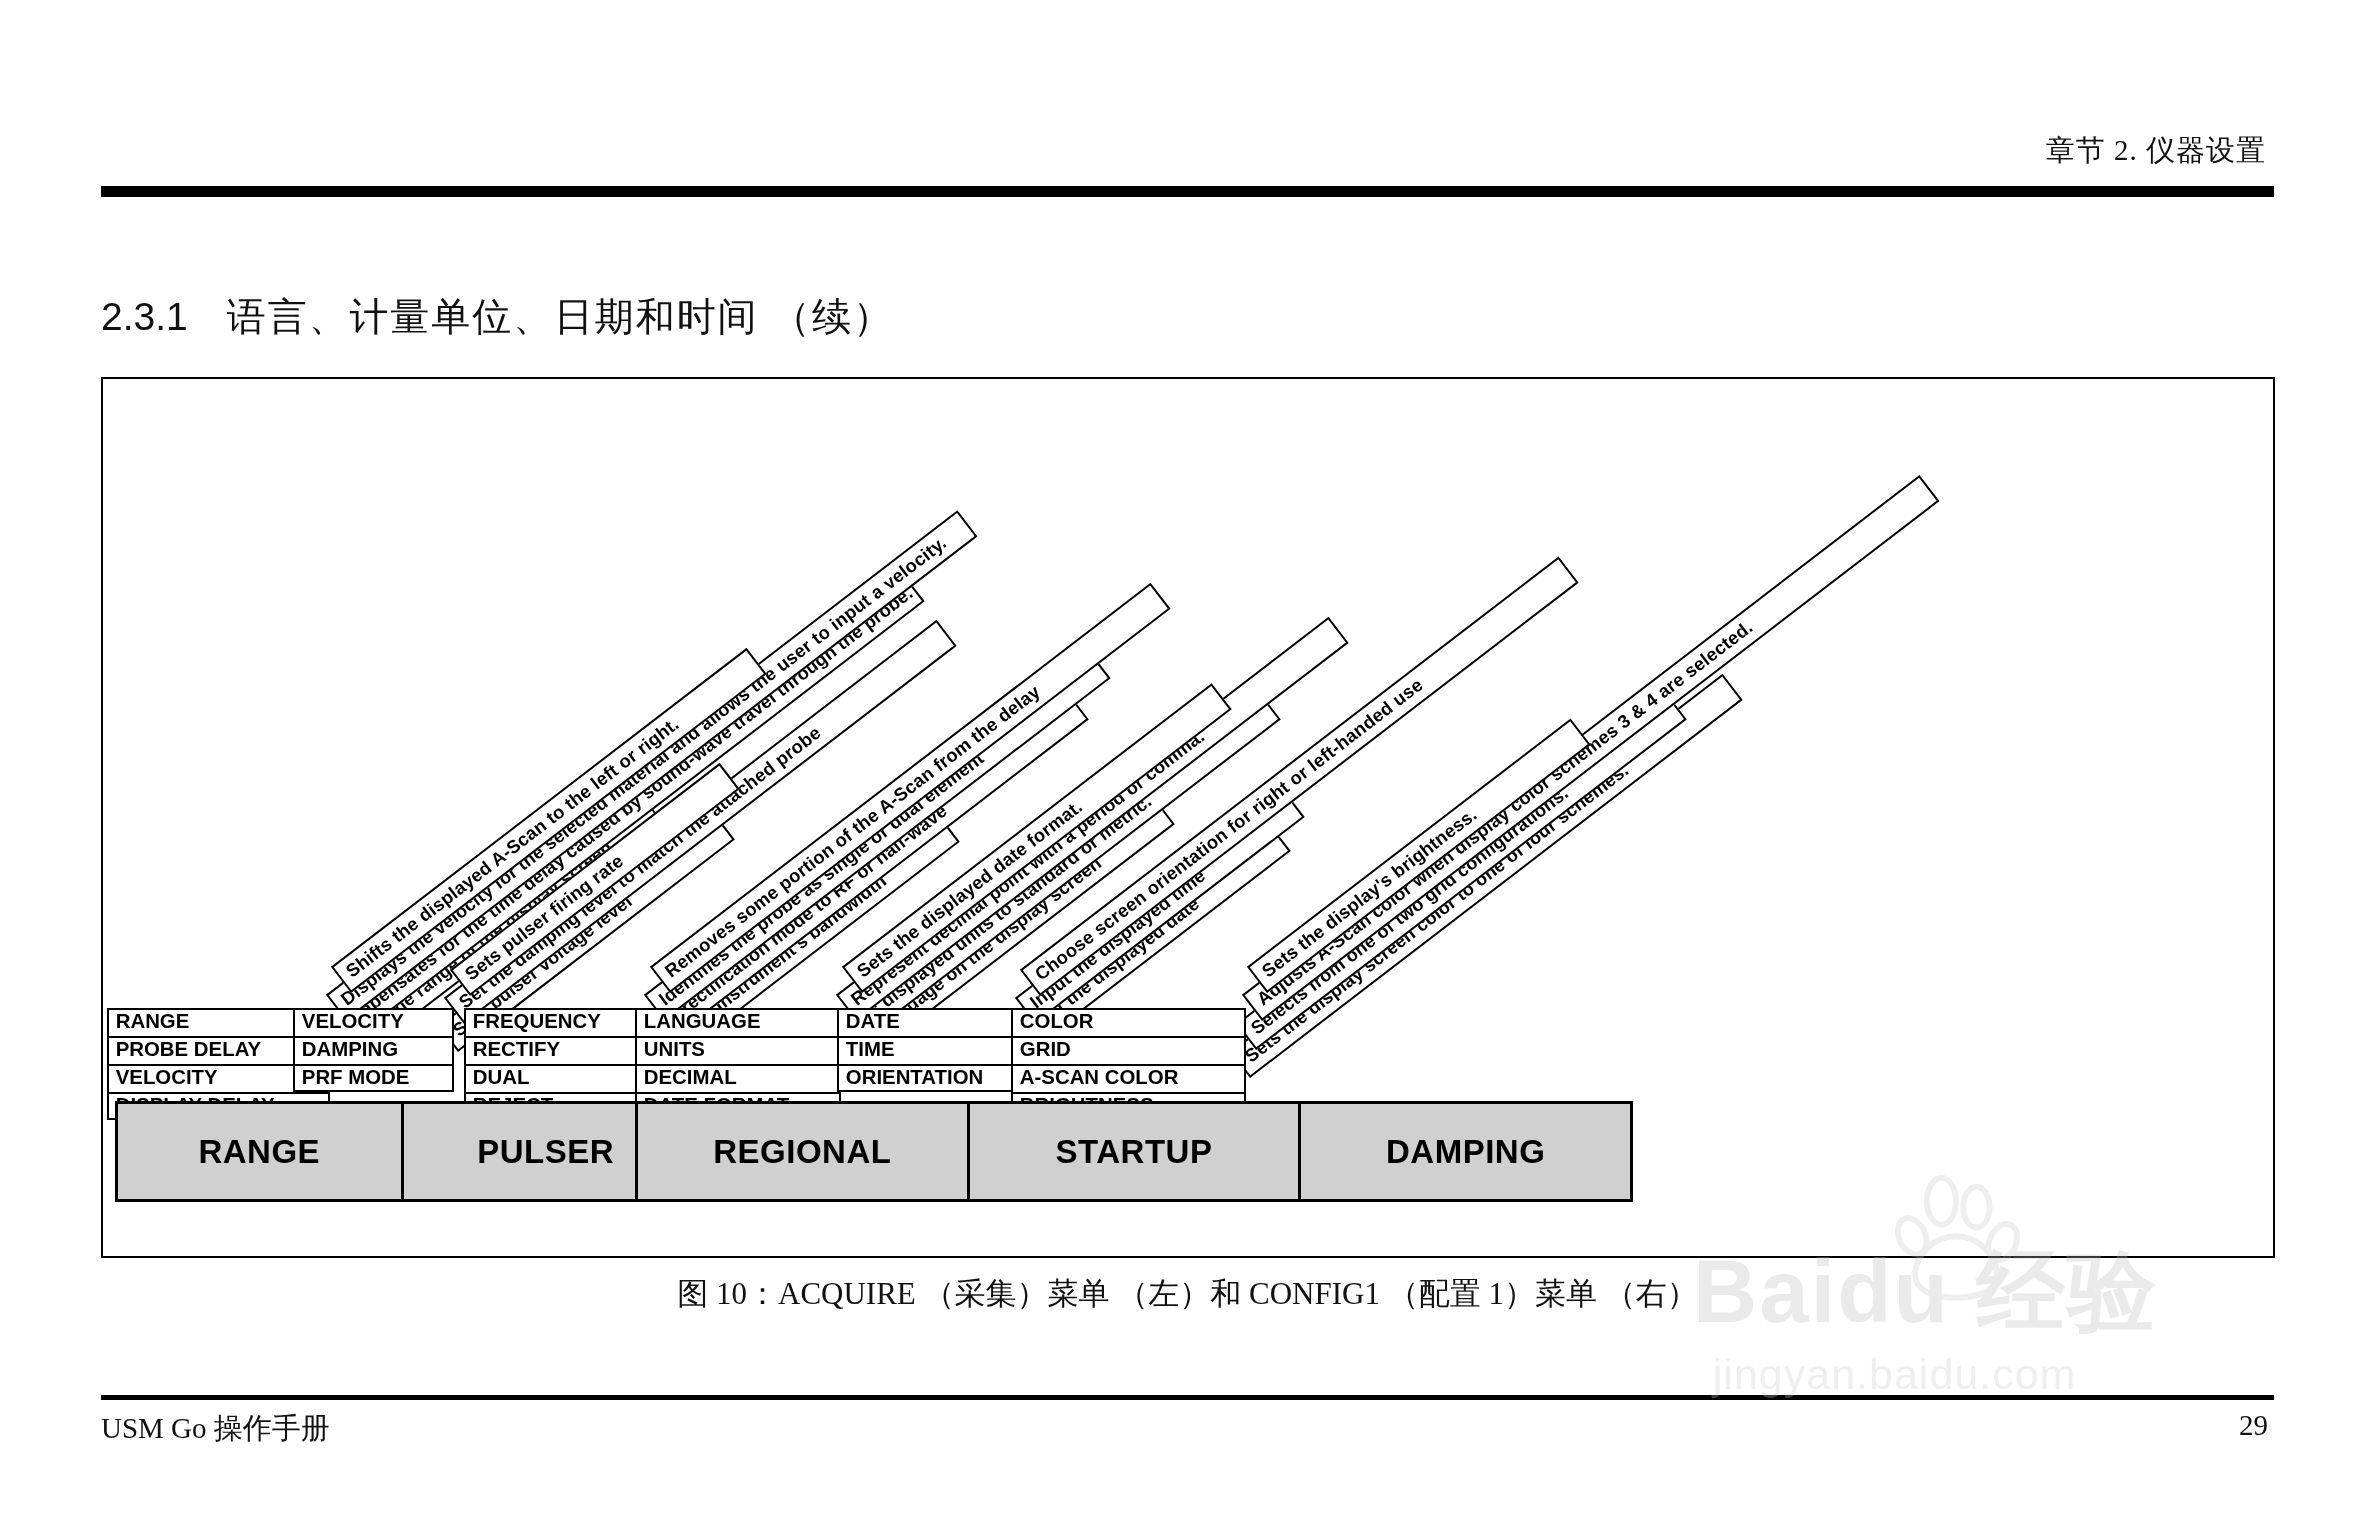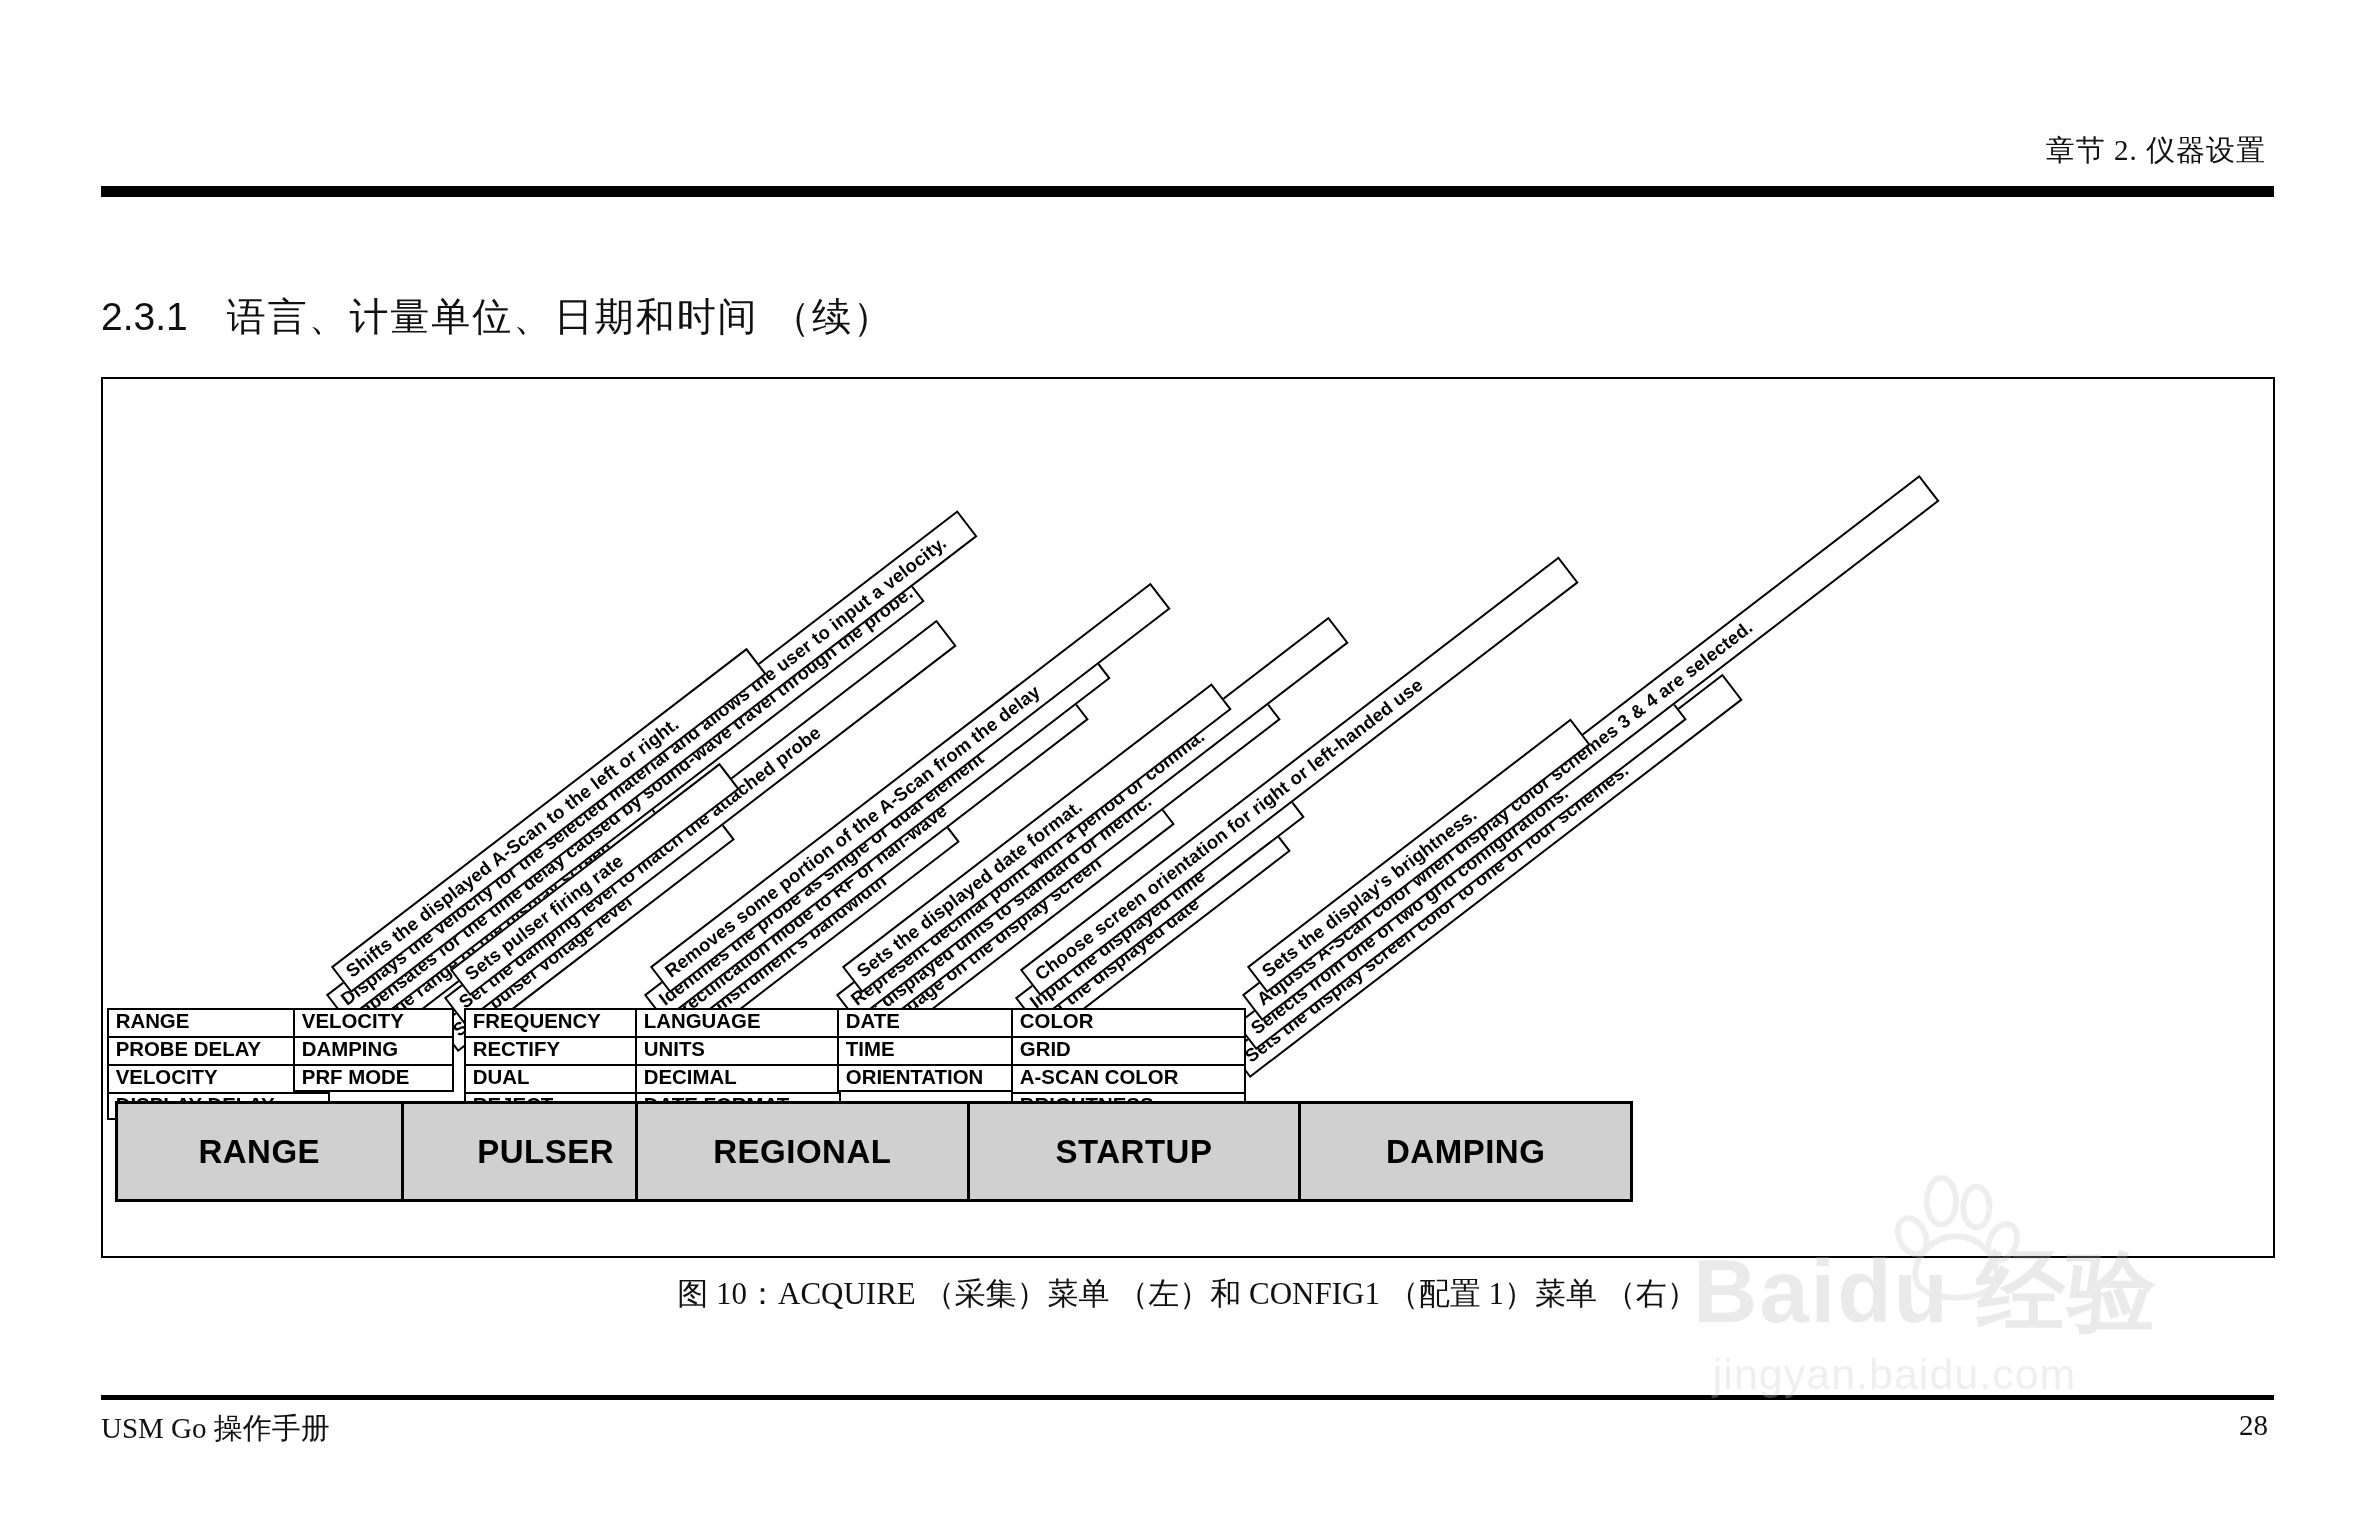--- a/index.html
+++ b/index.html
@@ -282,21 +282,21 @@
         <div class="menu-key">REGIONAL</div>
         <div class="menu-key">STARTUP</div>
         <div class="menu-key">DAMPING</div>
       </div>
     </div>
 
   <div id="caption">图 10：ACQUIRE （采集）菜单 （左）和 CONFIG1 （配置 1）菜单 （右）</div>
 
   <div id="footer-rule"></div>
   <div id="footer-text">USM Go 操作手册</div>
-  <div id="page-number">28</div>
+  <div id="page-number">29</div>
 
   <div id="watermark">
     <svg class="wm-paw" viewBox="0 0 100 100">
       <g fill="none" stroke="#c9c9c9" stroke-width="4">
         <ellipse cx="40" cy="20" rx="10" ry="16"></ellipse>
         <ellipse cx="64" cy="24" rx="9" ry="14"></ellipse>
         <ellipse cx="20" cy="44" rx="9" ry="13" transform="rotate(-25 20 44)"></ellipse>
         <ellipse cx="82" cy="48" rx="9" ry="13" transform="rotate(25 82 48)"></ellipse>
         <path d="M50 44c16 0 28 14 28 26 0 10-10 16-28 16s-28-6-28-16c0-12 12-26 28-26z"></path>
       </g>

